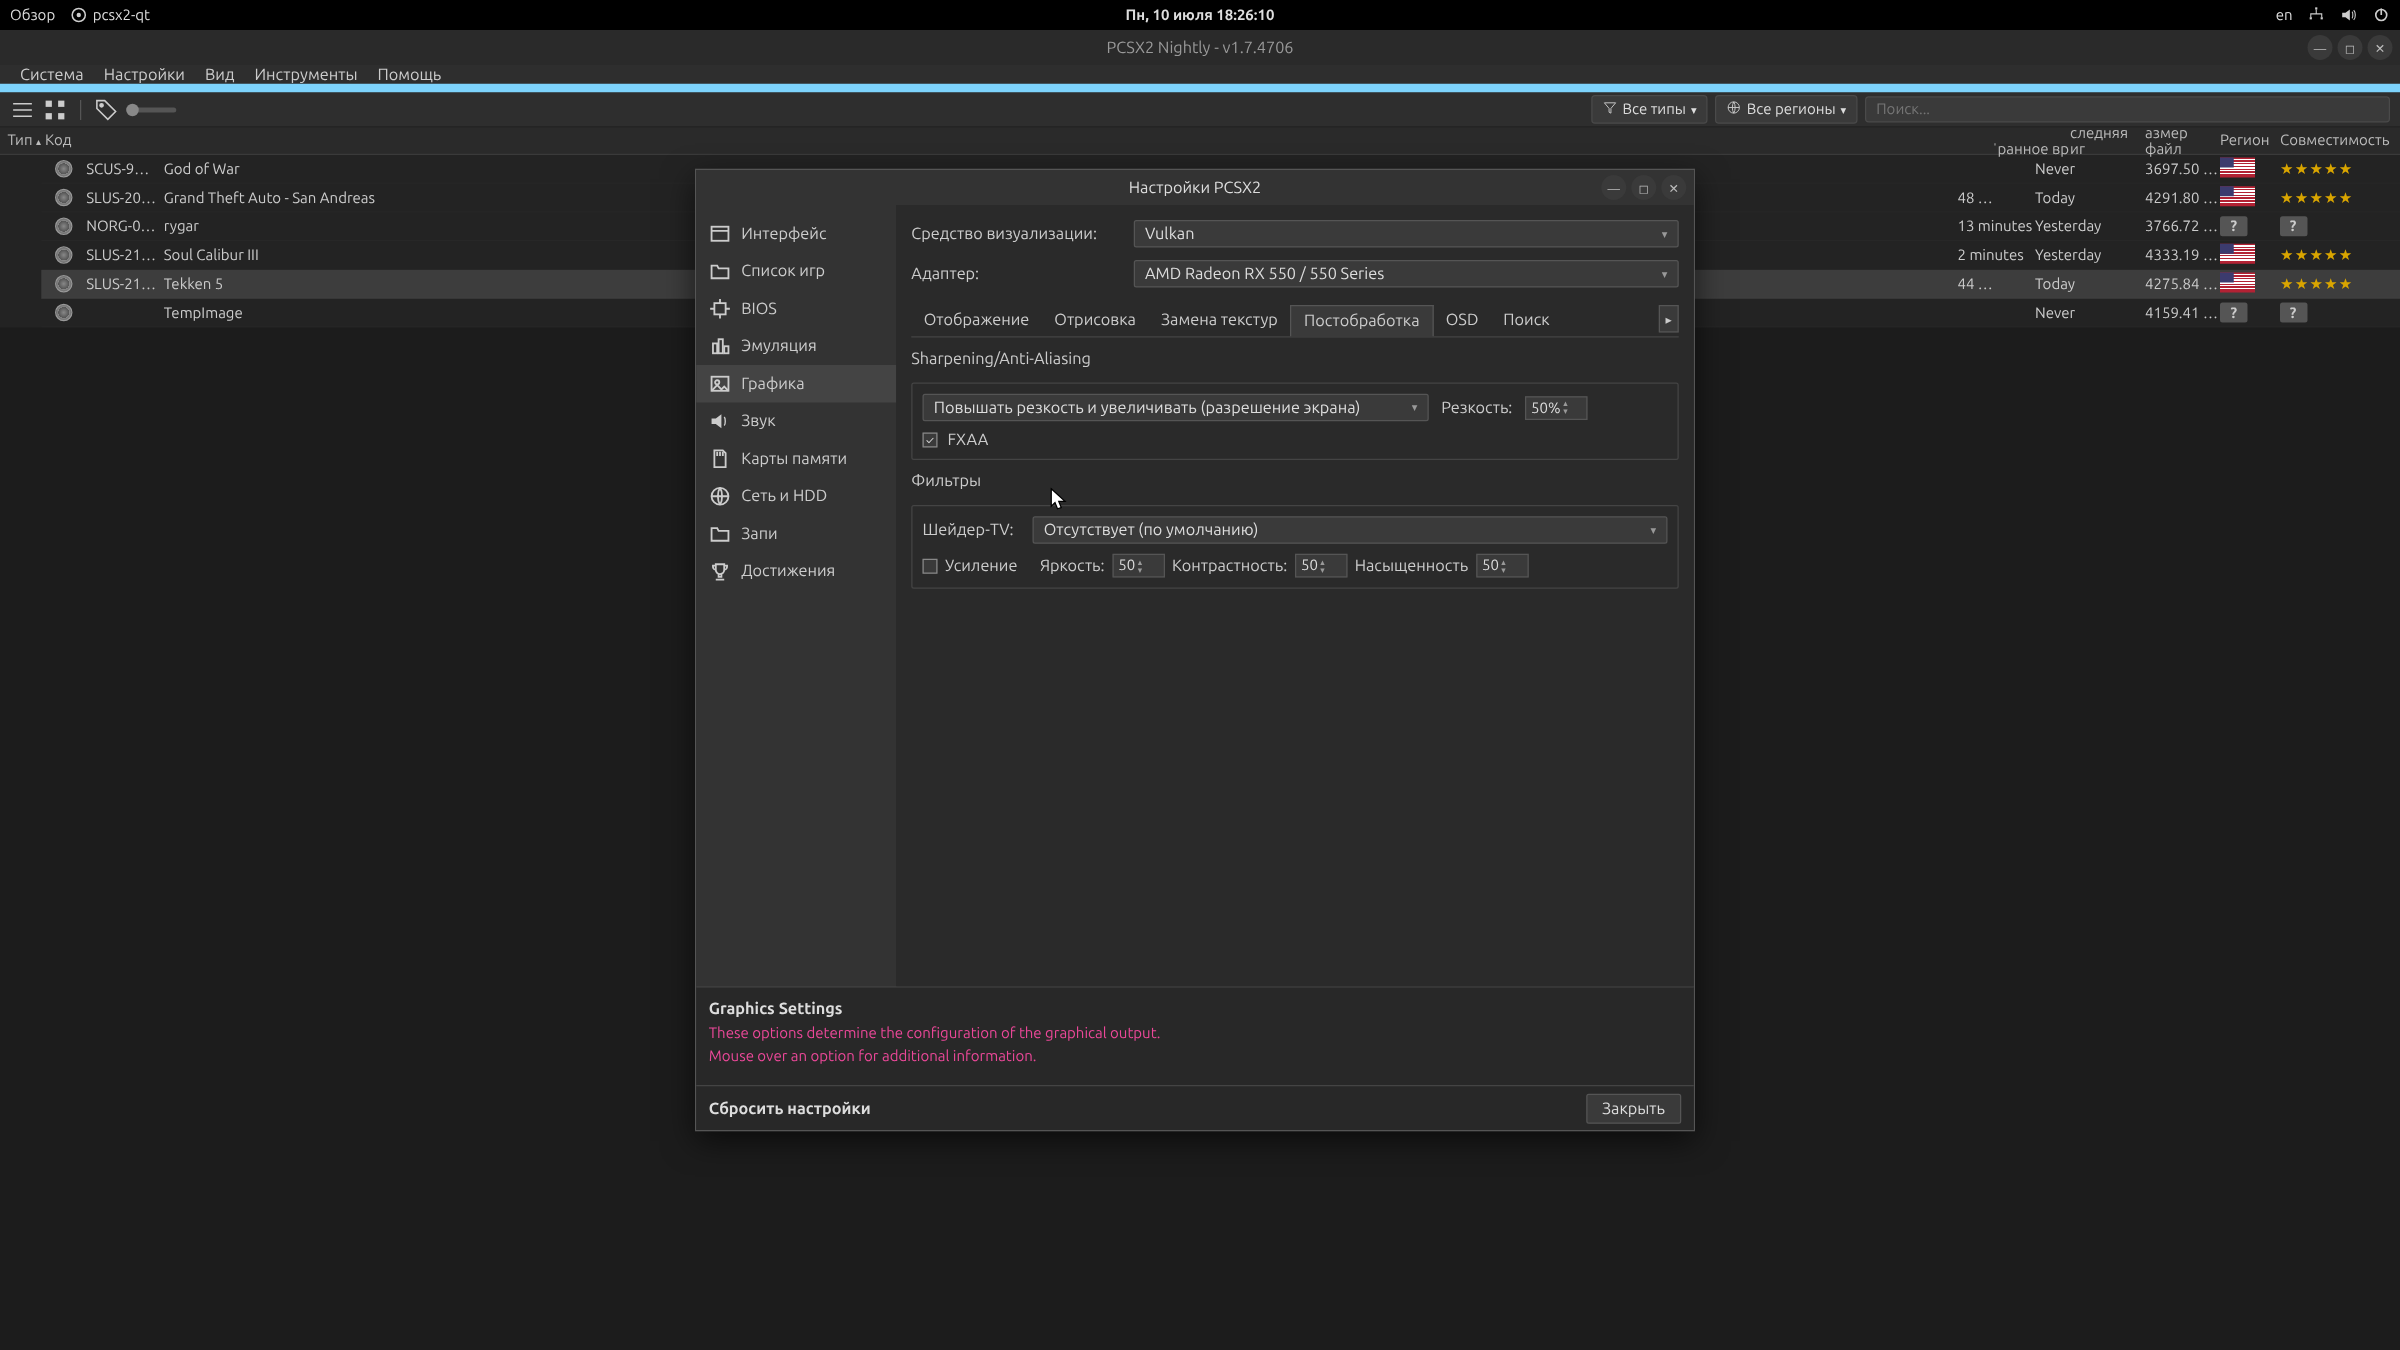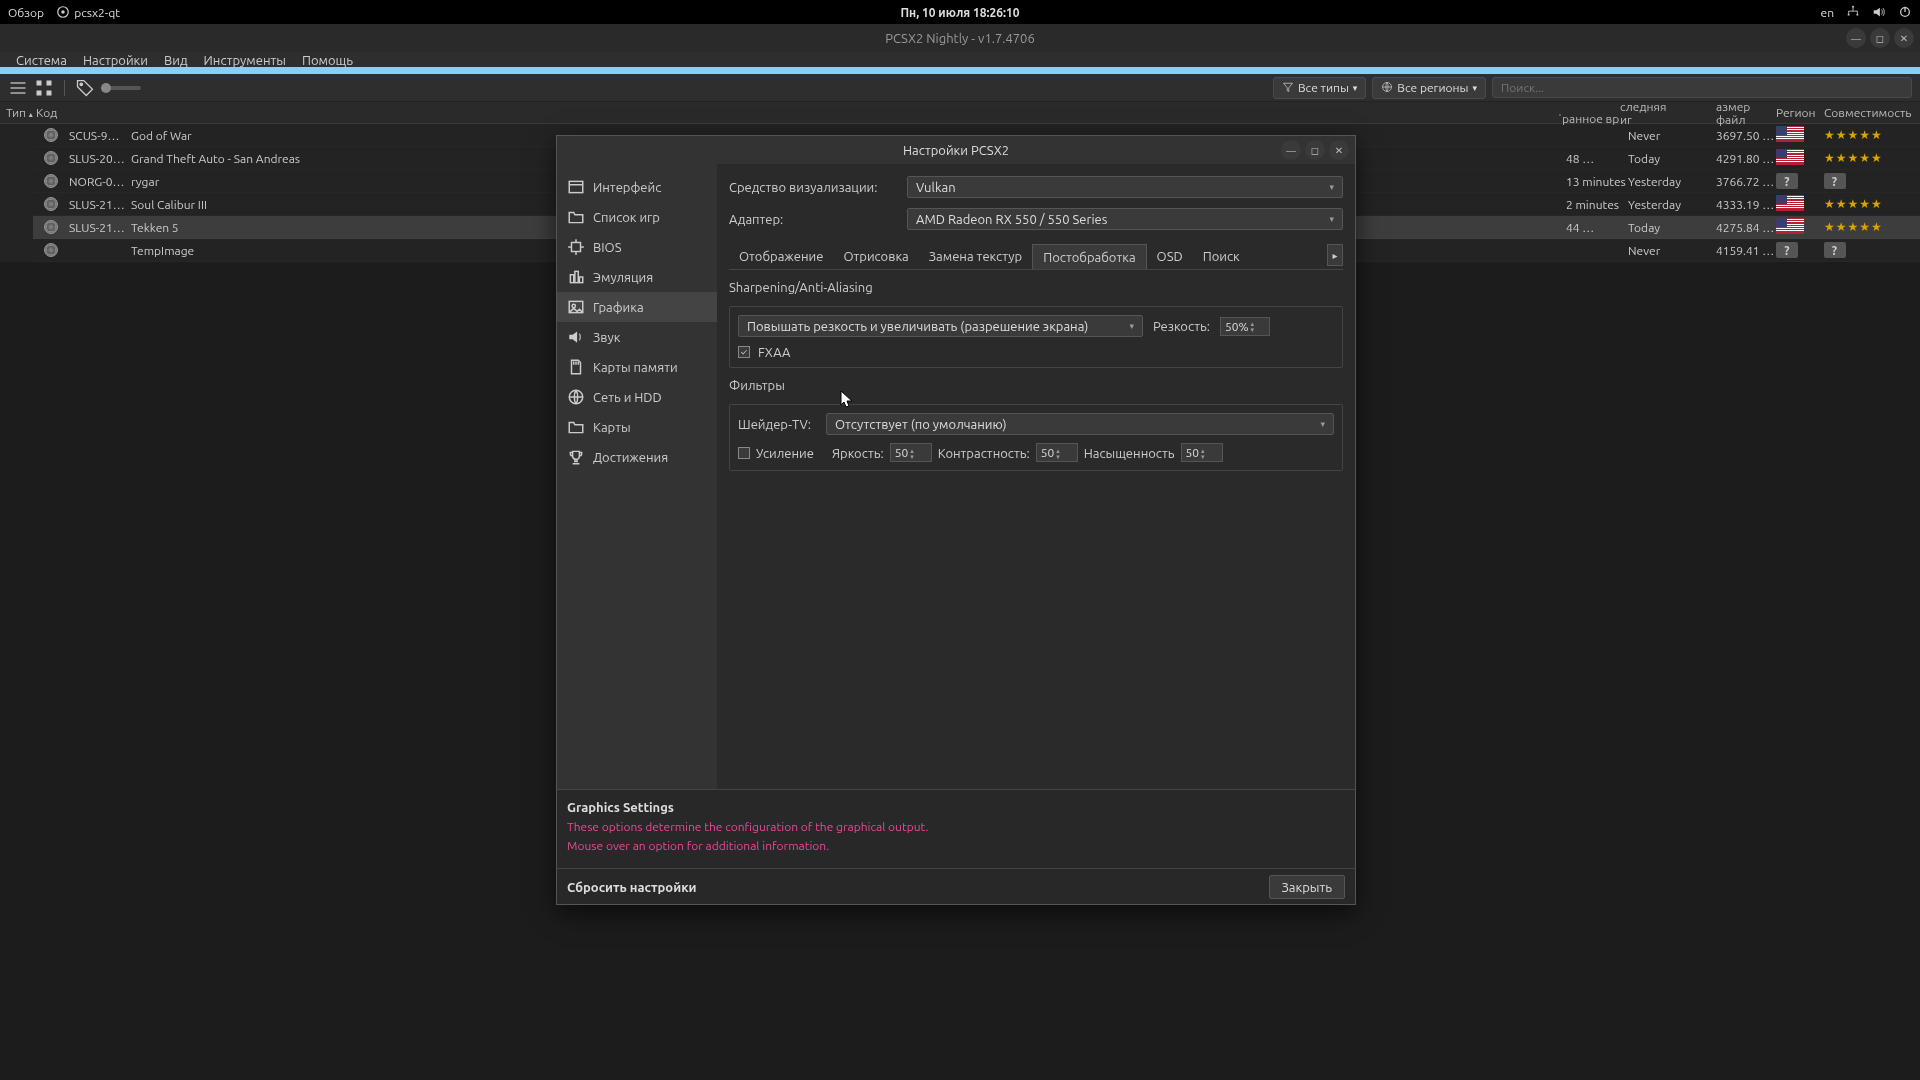--- a/index.html
+++ b/index.html
@@ -22,21 +22,21 @@
 .tb-slider::after { content:''; width:10px; height:10px; background:#888; border-radius:50%; position:absolute; left:0; top:-3px; }
 .tb-spacer { flex: 1; }
 .filter-btn { background: #3a3a3a; border: 1px solid #4a4a4a; padding: 3px 8px; border-radius: 3px; color: #ddd; display: flex; align-items: center; gap: 4px; font-size: 12px; }
 .search-input { background: #3a3a3a; border: 1px solid #4a4a4a; padding: 3px 8px; border-radius: 3px; color: #ddd; width: 420px; font-size: 12px; }
 .gamelist-hdr { height: 22px; background: #2a2a2a; border-bottom: 1px solid #3a3a3a; display: flex; align-items: center; font-size: 12px; color: #bbb; }
 .hdr-type { width: 36px; padding-left: 6px; }
 .hdr-code { flex: 0 0 62px; }
 .hdr-title { flex: 1; }
 .hdr-fav { width: 62px; margin-top: 13px; }
 .hdr-last { width: 60px; }
-.hdr-size { width: 60px; margin-left: 36px; }
+.hdr-size { width: 60px; }
 .hdr-region { width: 48px; }
 .hdr-compat { width: 96px; padding-right: 6px; }
 .gamelist { background: #232323; padding-left: 33px; }
 .game-row { height: 23px; display: flex; align-items: center; font-size: 12px; border-bottom: 1px solid rgba(255,255,255,0.02); }
 .game-row.sel { background: #3d3d3d; }
 .cell-type { width: 36px; display: flex; justify-content: center; }
 .disc { width: 14px; height: 14px; border-radius: 50%; background: radial-gradient(circle,#888 0,#555 50%,#888 52%,#444 100%); border:1px solid #999; }
 .cell-code { flex: 0 0 62px; overflow: hidden; white-space: nowrap; text-overflow: ellipsis; }
 .cell-title { flex: 1; overflow: hidden; white-space: nowrap; padding-right: 6px; }
 .cell-fav { width: 62px; overflow: hidden; white-space: nowrap; text-overflow: ellipsis; }
@@ -365,21 +365,21 @@
             </svg>
           </span>
           <span>Сеть и HDD</span>
         </div>
         <div class="side-item">
           <span class="side-icon">
             <svg viewBox="0 0 16 16" fill="none" stroke="#ccc" stroke-width="1.3">
               <path d="M2 4h4l1 2h7v7H2z"></path>
             </svg>
           </span>
-          <span>Карты</span>
+          <span>Запи</span>
         </div>
         <div class="side-item">
           <span class="side-icon">
             <svg viewBox="0 0 16 16" fill="none" stroke="#ccc" stroke-width="1.3">
               <path d="M5 3h6v4a3 3 0 01-6 0zM7 10v2h2v-2M5 14h6"></path>
               <path d="M5 4H3v1c0 1 1 2 2 2M11 4h2v1c0 1-1 2-2 2"></path>
             </svg>
           </span>
           <span>Достижения</span>
         </div>

